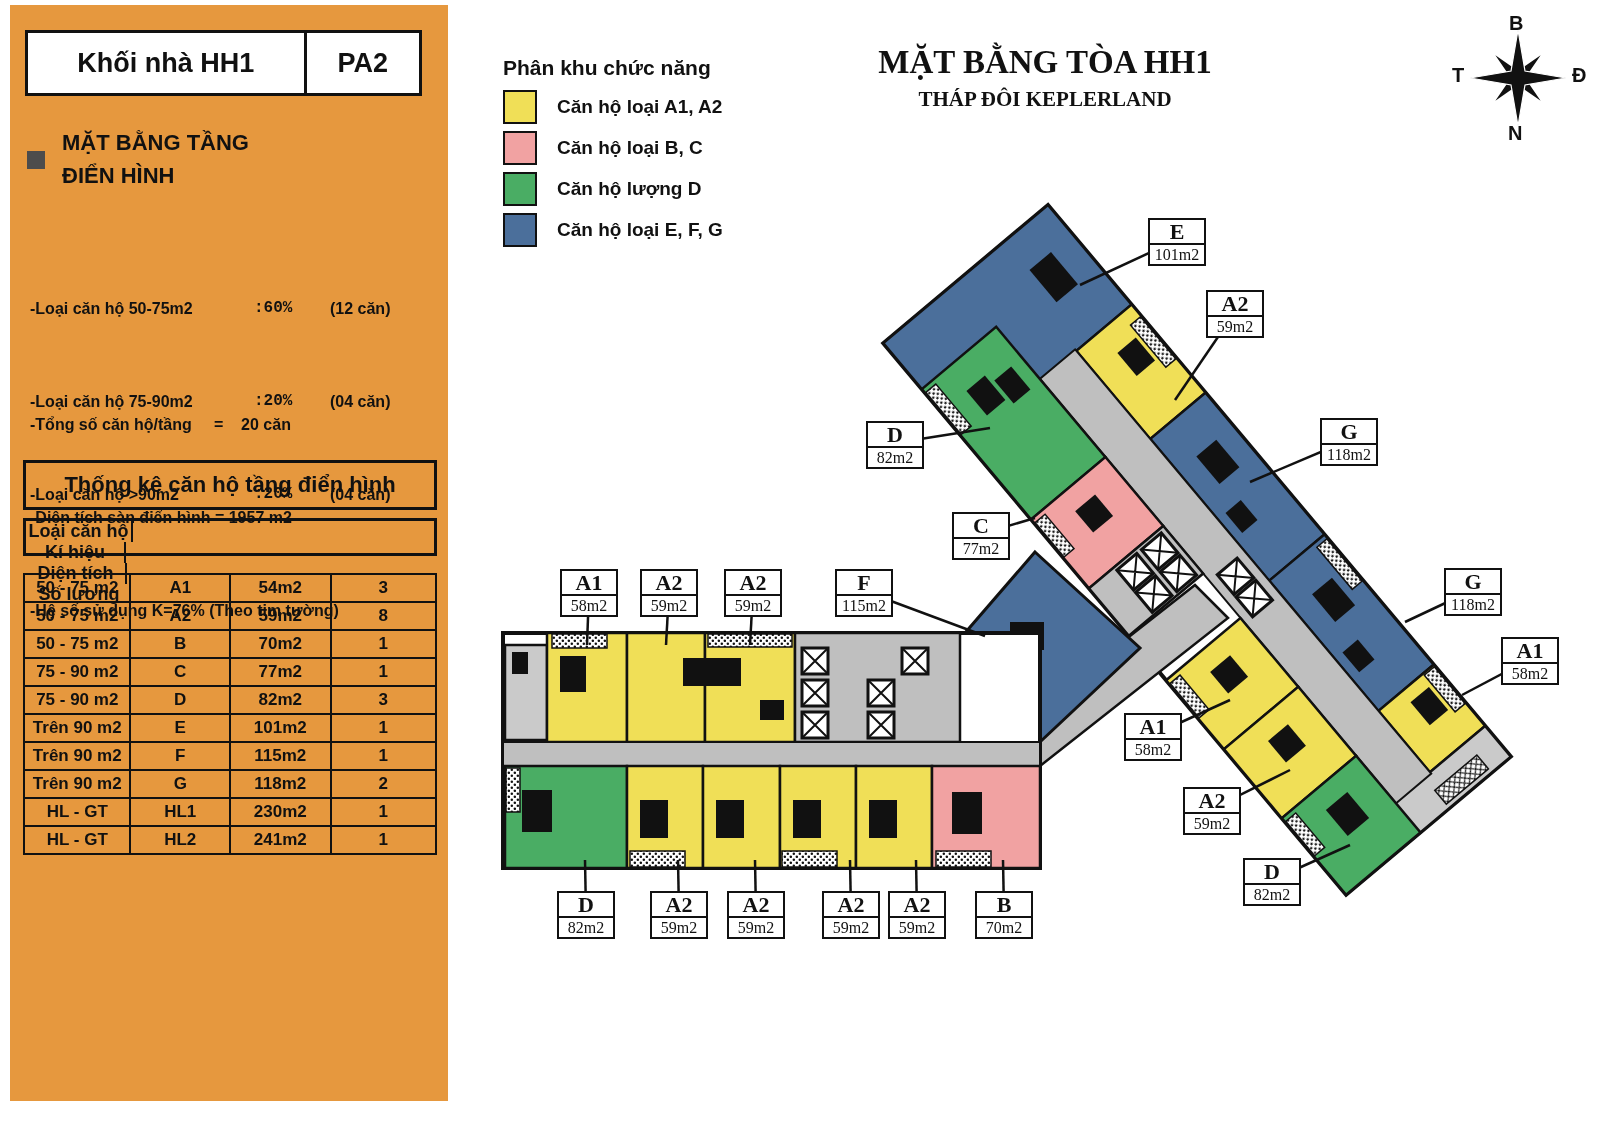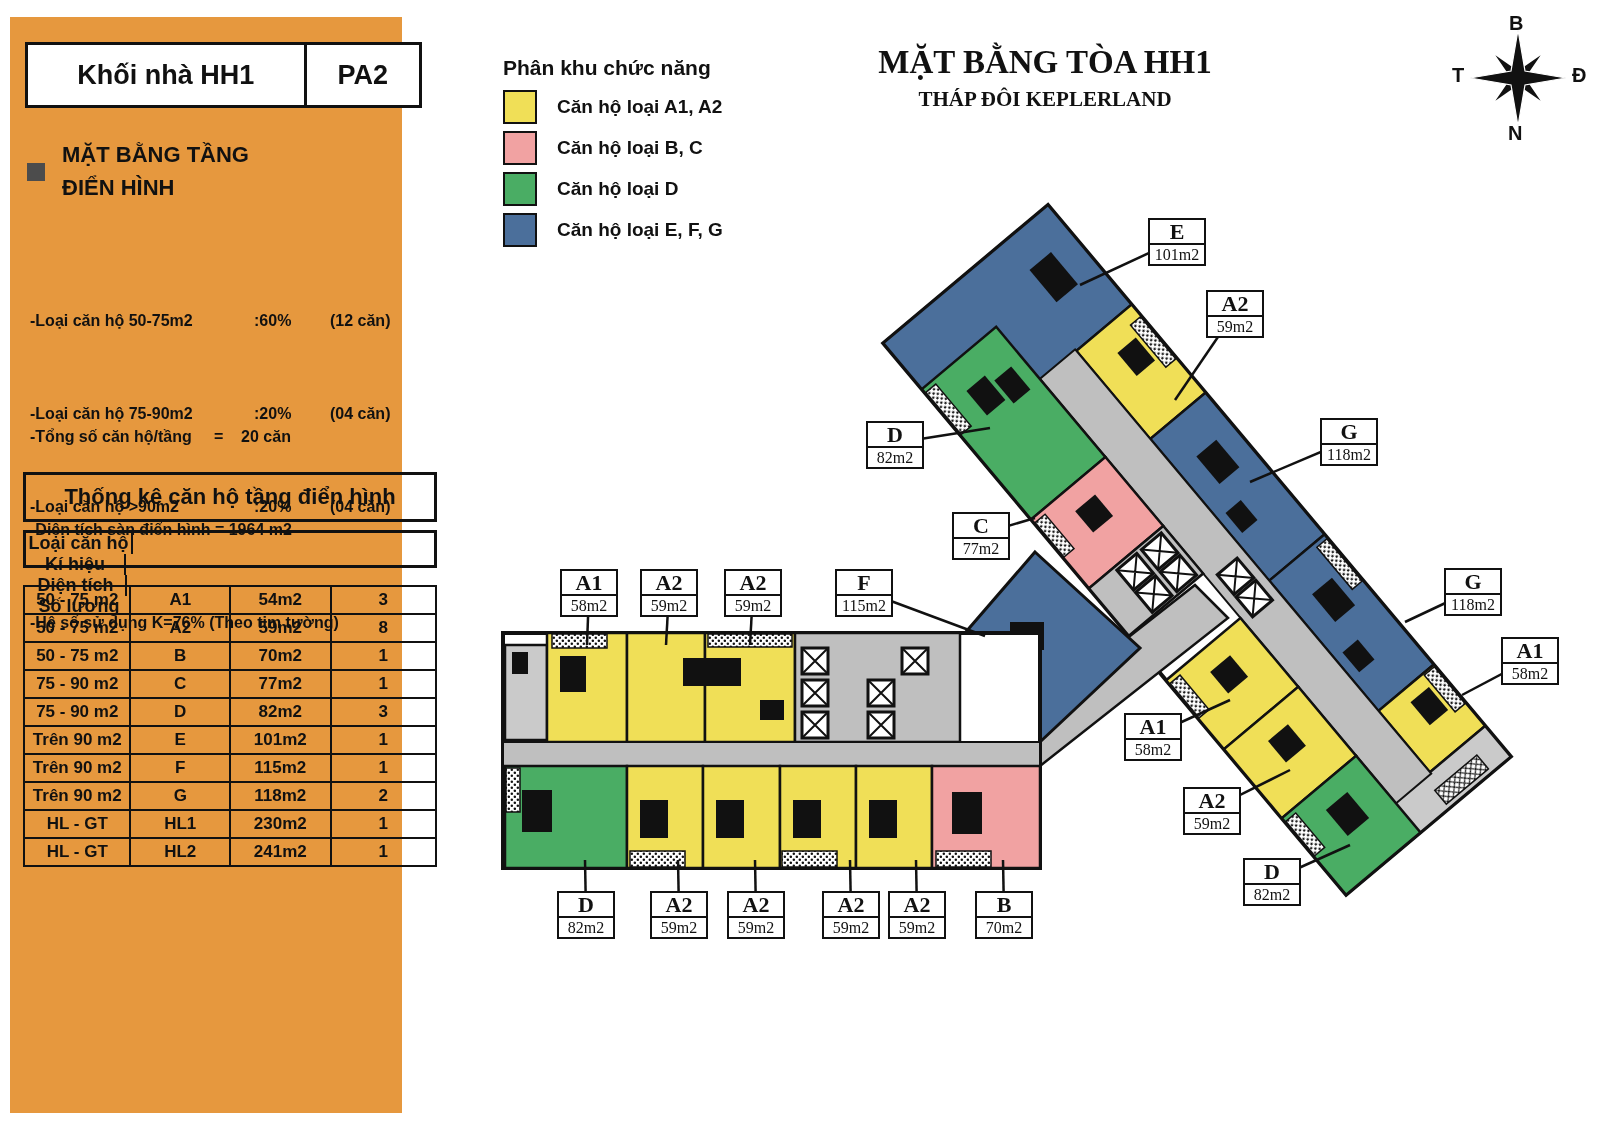--- a/index.html
+++ b/index.html
@@ -1,32 +1,32 @@
 <!DOCTYPE html>
 <html><head>
 <meta charset="utf-8">
 <style>
   html,body{margin:0;padding:0;background:#fff;}
   #stage{position:relative;width:1600px;height:1131px;background:#ffffff;overflow:hidden;
          font-family:"Liberation Sans", sans-serif;color:#111;}
   
-  #sidebar{position:absolute;left:10px;top:5px;width:392px;height:1096px;background:#E6983E;margin-top:12px;}
+  #sidebar{position:absolute;left:10px;top:5px;width:438px;height:1096px;background:#E6983E;}
   #hdr-box{position:absolute;left:15px;top:25px;width:397px;height:66px;background:#fff;
            border:3px solid #111;display:flex;box-sizing:border-box;}
   #hdr-box .cell{display:flex;align-items:center;justify-content:center;font-weight:bold;font-size:27px;}
   #hdr-left{flex:2.45;border-right:3px solid #111;}
   #hdr-right{flex:1;}
   #bullet{position:absolute;left:17px;top:146px;width:18px;height:18px;background:#4c4c4c;}
   #sec-title{position:absolute;left:52px;top:121px;font-weight:bold;font-size:22px;line-height:33px;}
   .stats{position:absolute;left:20px;font-weight:bold;font-size:16px;line-height:31px;white-space:pre;}
   #stats1{top:226px;}
   #stats2{top:342px;}
   .s1row{display:flex;}
   .s1row .lab{width:224px;}
-  .s1row .pct{width:76px;}
+  .s1row .pct{width:76px;font-family:Liberation Mono, monospace;}
   #tbl-title{position:absolute;left:13px;top:455px;width:414px;height:50px;border:3px solid #111;
              box-sizing:border-box;display:flex;align-items:center;justify-content:center;
              font-weight:bold;font-size:22px;}
   #tbl-head{position:absolute;left:13px;top:513px;width:414px;height:38px;display:flex;box-sizing:border-box;
             border:3px solid #111;flex-direction:column;}
   #tbl-head .hc{display:flex;align-items:center;justify-content:center;font-weight:bold;font-size:18px;
             border-right:2.5px solid #111;box-sizing:border-box;}
   #tbl-head .hc:last-child{border-right:none;}
   #stat-table{position:absolute;left:13px;top:568px;width:414px;border-collapse:collapse;}
   #stat-table td{border:2.5px solid #111;height:26px;text-align:center;font-weight:bold;font-size:17px;padding:0;}
@@ -216,21 +216,21 @@
         <div class="lg-item">
           <span class="lg-sw" style="background: rgb(240, 223, 87);"></span>
           <span class="lg-lab">Căn hộ loại A1, A2</span>
         </div>
         <div class="lg-item">
           <span class="lg-sw" style="background: rgb(241, 162, 162);"></span>
           <span class="lg-lab">Căn hộ loại B, C</span>
         </div>
         <div class="lg-item">
           <span class="lg-sw" style="background: rgb(74, 173, 100);"></span>
-          <span class="lg-lab">Căn hộ loại D</span>
+          <span class="lg-lab">Căn hộ lượng D</span>
         </div>
         <div class="lg-item">
           <span class="lg-sw" style="background: rgb(75, 111, 155);"></span>
           <span class="lg-lab">Căn hộ loại E, F, G</span>
         </div>
       </div>
   </div>
 
   <div id="sidebar">
     <div id="hdr-box">
@@ -242,21 +242,21 @@
       <div>MẶT BẰNG TẦNG</div>
       <div>ĐIỂN HÌNH</div>
     </div>
     <div class="stats" id="stats1">
       <div class="s1row"><span class="lab">-Loại căn hộ 50-75m2</span><span class="pct">:60%</span><span>(12 căn)</span></div>
       <div class="s1row"><span class="lab">-Loại căn hộ 75-90m2</span><span class="pct">:20%</span><span>(04 căn)</span></div>
       <div class="s1row"><span class="lab">-Loại căn hộ &gt;90m2</span><span class="pct">:20%</span><span>(04 căn)</span></div>
     </div>
     <div class="stats" id="stats2">
       <div>-Tổng số căn hộ/tầng     =    20 căn</div>
-      <div>-Diện tích sàn điển hình = 1964 m2</div>
+      <div>-Diện tích sàn điển hình = 1957 m2</div>
       <div>-Hệ số sử dụng K=76% (Theo tim tường)</div>
     </div>
     <div id="tbl-title">Thống kê căn hộ tầng điển hình</div>
     <div id="tbl-head">
       <div class="hc" style="width:107px">Loại căn hộ</div>
       <div class="hc" style="width:100px">Kí hiệu</div>
       <div class="hc" style="width:101px">Diện tích</div>
       <div class="hc" style="width:106px">Số lượng</div>
     </div>
     <table id="stat-table">

